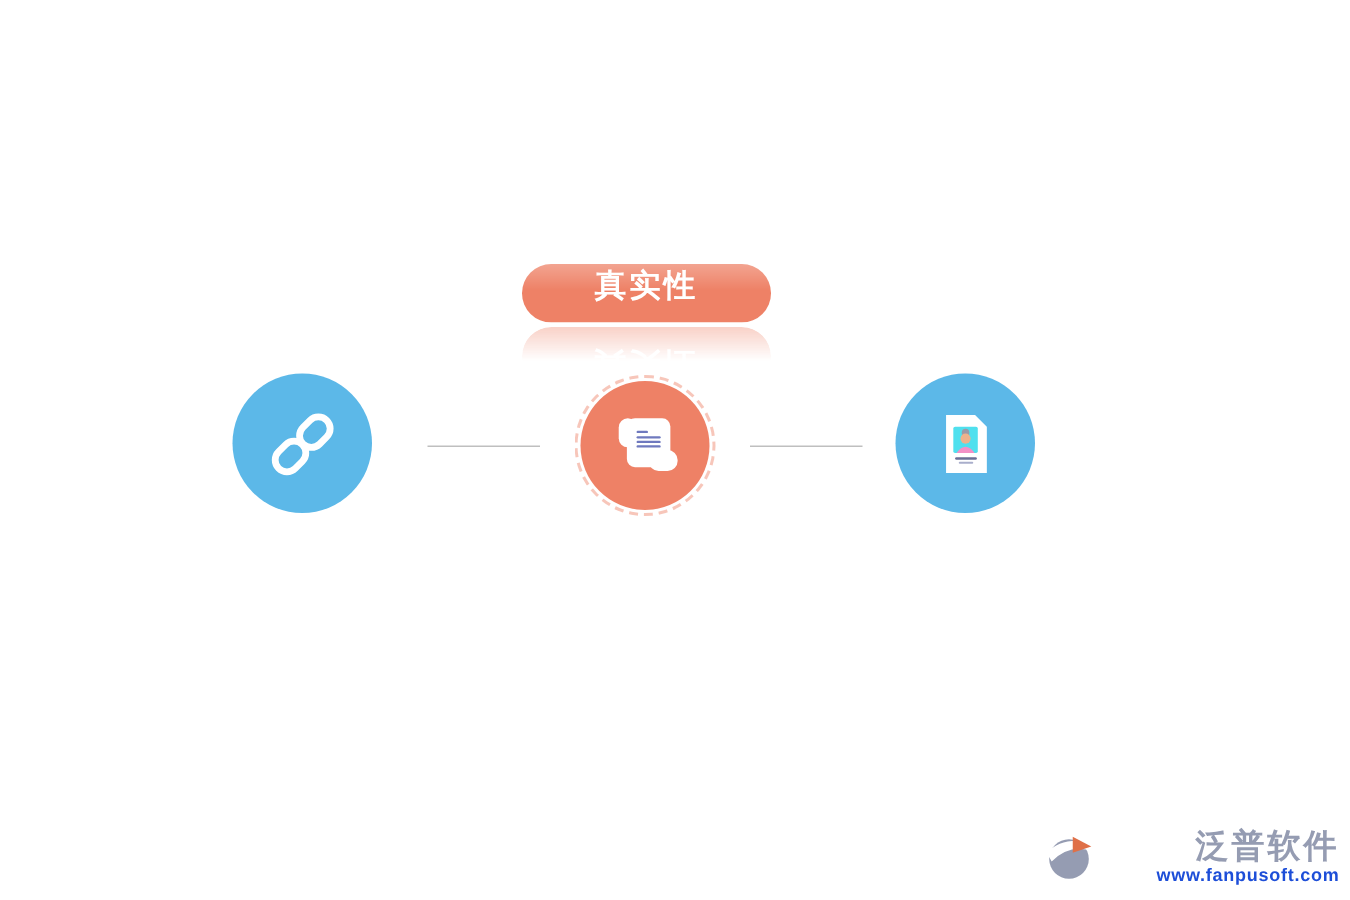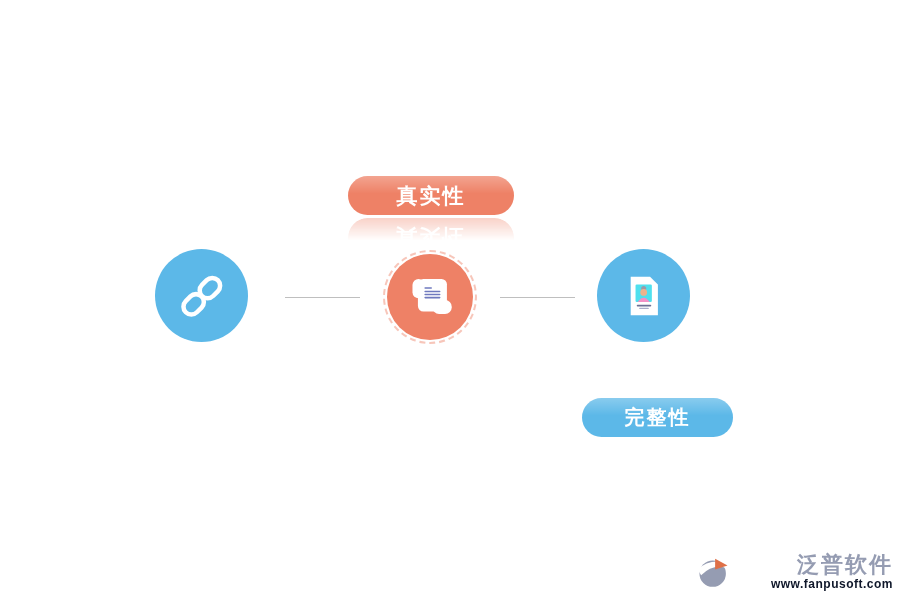--- a/index.html
+++ b/index.html
@@ -4,21 +4,21 @@
 <style>
   html,body{margin:0;padding:0;}
   body{
     width:900px;height:600px;background:#ffffff;position:relative;overflow:hidden;
     font-family:"Liberation Sans","DejaVu Sans",sans-serif;
   }
   .stage{position:absolute;inset:0;}
 
   
   .pill{
-    position:absolute;display:flex;align-items:center;justify-content:center;
+    position:absolute;display:flex;justify-content:center;
     border-radius:20px;color:#fff;font-weight:bold;letter-spacing:2px;
     font-size:21px;
   }
   .pill.sheen{background-image:linear-gradient(180deg,rgba(255,255,255,.28) 0%,rgba(255,255,255,0) 45%);}
   .pill-top{left:348px;top:176px;width:166px;height:39px;}
   .pill-bl{left:140px;top:398px;width:165px;height:39px;font-size:20px;}
   .pill-br{left:582px;top:398px;width:151px;height:39px;font-size:20px;}
 
   
   .pill-reflect{
@@ -111,31 +111,28 @@
         <circle cx="47.5" cy="35.5" r="4.2" fill="#9a9aa8"></circle>
         <circle cx="47.5" cy="42" r="5.6" fill="#edb28c"></circle>
         <path d="M37.5 58 Q47.5 44 57.5 58 Z" fill="#f291c7"></path>
         <rect x="36" y="62.5" width="24" height="2.8" rx="1.4" fill="#6b7095"></rect>
         <rect x="40" y="67.5" width="16" height="2.2" rx="1.1" fill="#a9aecb"></rect>
       </svg>
     </span>
   </div>
 
 
-  <div class="pill pill-br sheen" style="background-color: rgb(92, 184, 232);">
-    <span>完整性</span>
-  </div>
 
   <div class="watermark">
     <span class="wm-mark">
       <svg width="33" height="36" viewBox="0 0 40 40">
         <circle cx="19" cy="22" r="16" fill="#959cb2"></circle>
         <path d="M1 17 Q14 3 39 9 L39 16 Q20 9 5 24 Z" fill="#ffffff"></path>
         <path d="M22 4 L37 12 L22 17 Z" fill="#df7048"></path>
       </svg>
     </span>
     <span class="wm-texts">
       <span class="wm-brand" style="color: rgb(149, 156, 178);">泛普软件</span>
-      <span class="wm-url" style="color: #0f172a;">www.fanpusoft.com</span>
+      <span class="wm-url" style="color: #1d4ed8;">www.fanpusoft.com</span>
     </span>
   </div>
 
 </div>
 
 </body></html>

